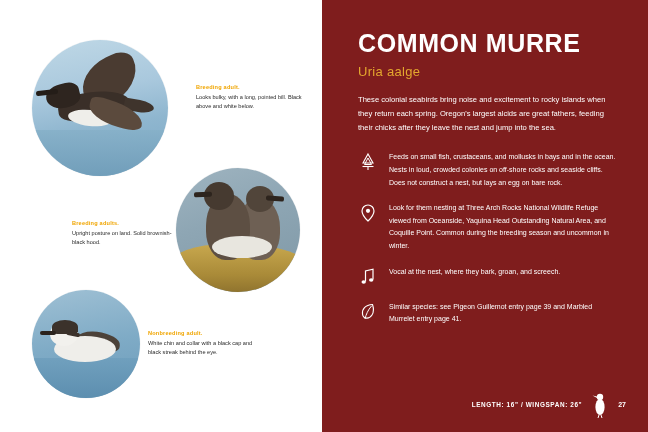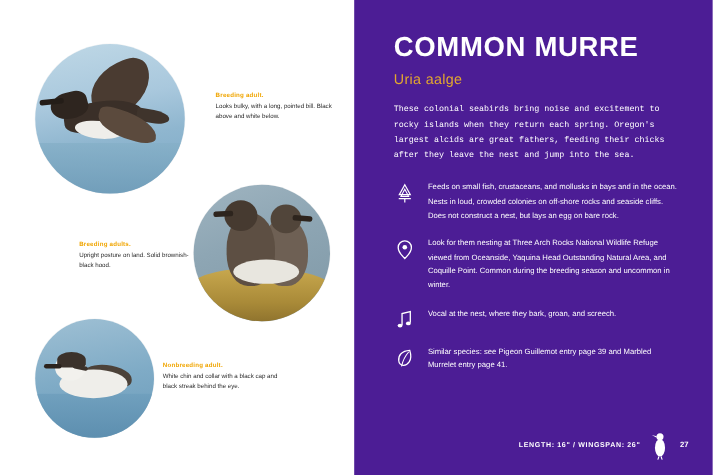--- a/index.html
+++ b/index.html
@@ -232,21 +232,21 @@
     font-size: 5.6px; color: #2b2b2b; line-height: 1.55;
   }
   .cap1 { left: 196px; top: 84px; }
   .cap2 { left: 72px;  top: 220px; }
   .cap3 { left: 148px; top: 330px; }
 
   
   .right-page {
     position: relative;
     width: 326px; height: 432px;
-    background: #4c1d95;
+    background: #7f1d1d;
     color: #ffffff;
     padding: 30px 30px 0 36px;
   }
   .species-title {
     font-size: 25px;
     font-weight: bold;
     letter-spacing: .6px;
     color: #ffffff;
     line-height: 1.05;
     margin-bottom: 8px;
@@ -256,21 +256,20 @@
     color: #e3a72e;
     letter-spacing: .3px;
     margin-bottom: 14px;
   }
   .intro {
     font-size: 7.6px;
     line-height: 1.85;
     color: #ffffff;
     width: 255px;
     margin-bottom: 16px;
-    font-family: Liberation Mono, monospace;
   }
 
   .fact-list { display: flex; flex-direction: column; gap: 13px; }
   .fact {
     display: flex;
     align-items: flex-start;
     gap: 11px;
   }
   .fact-icon {
     width: 20px; min-width: 20px; height: 22px;

